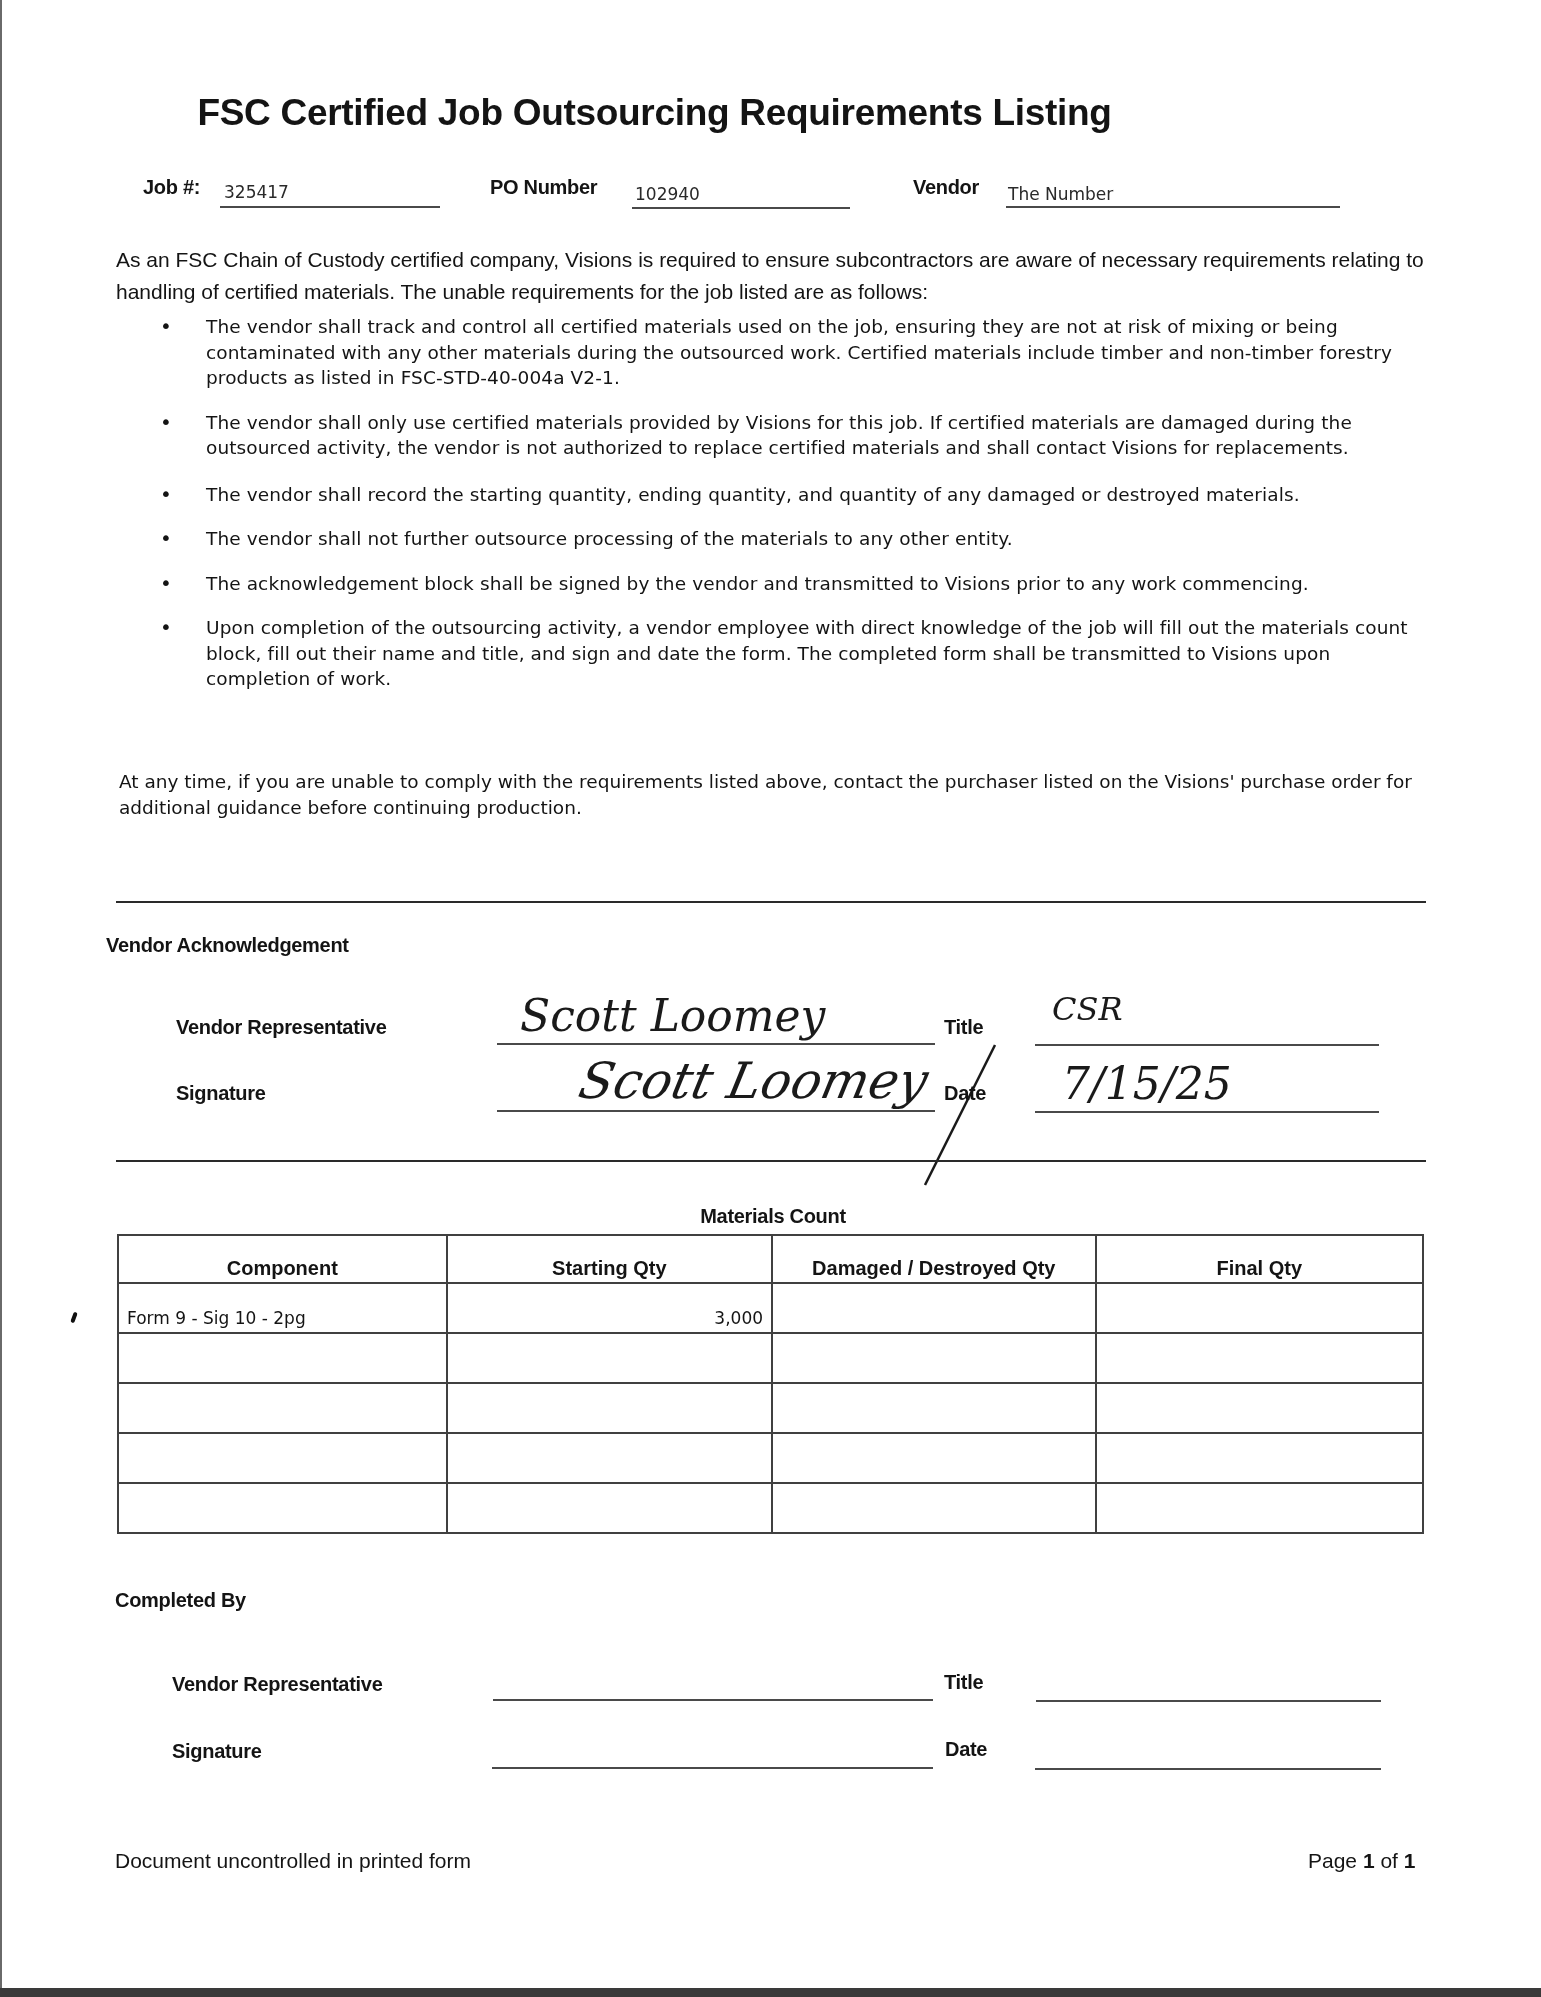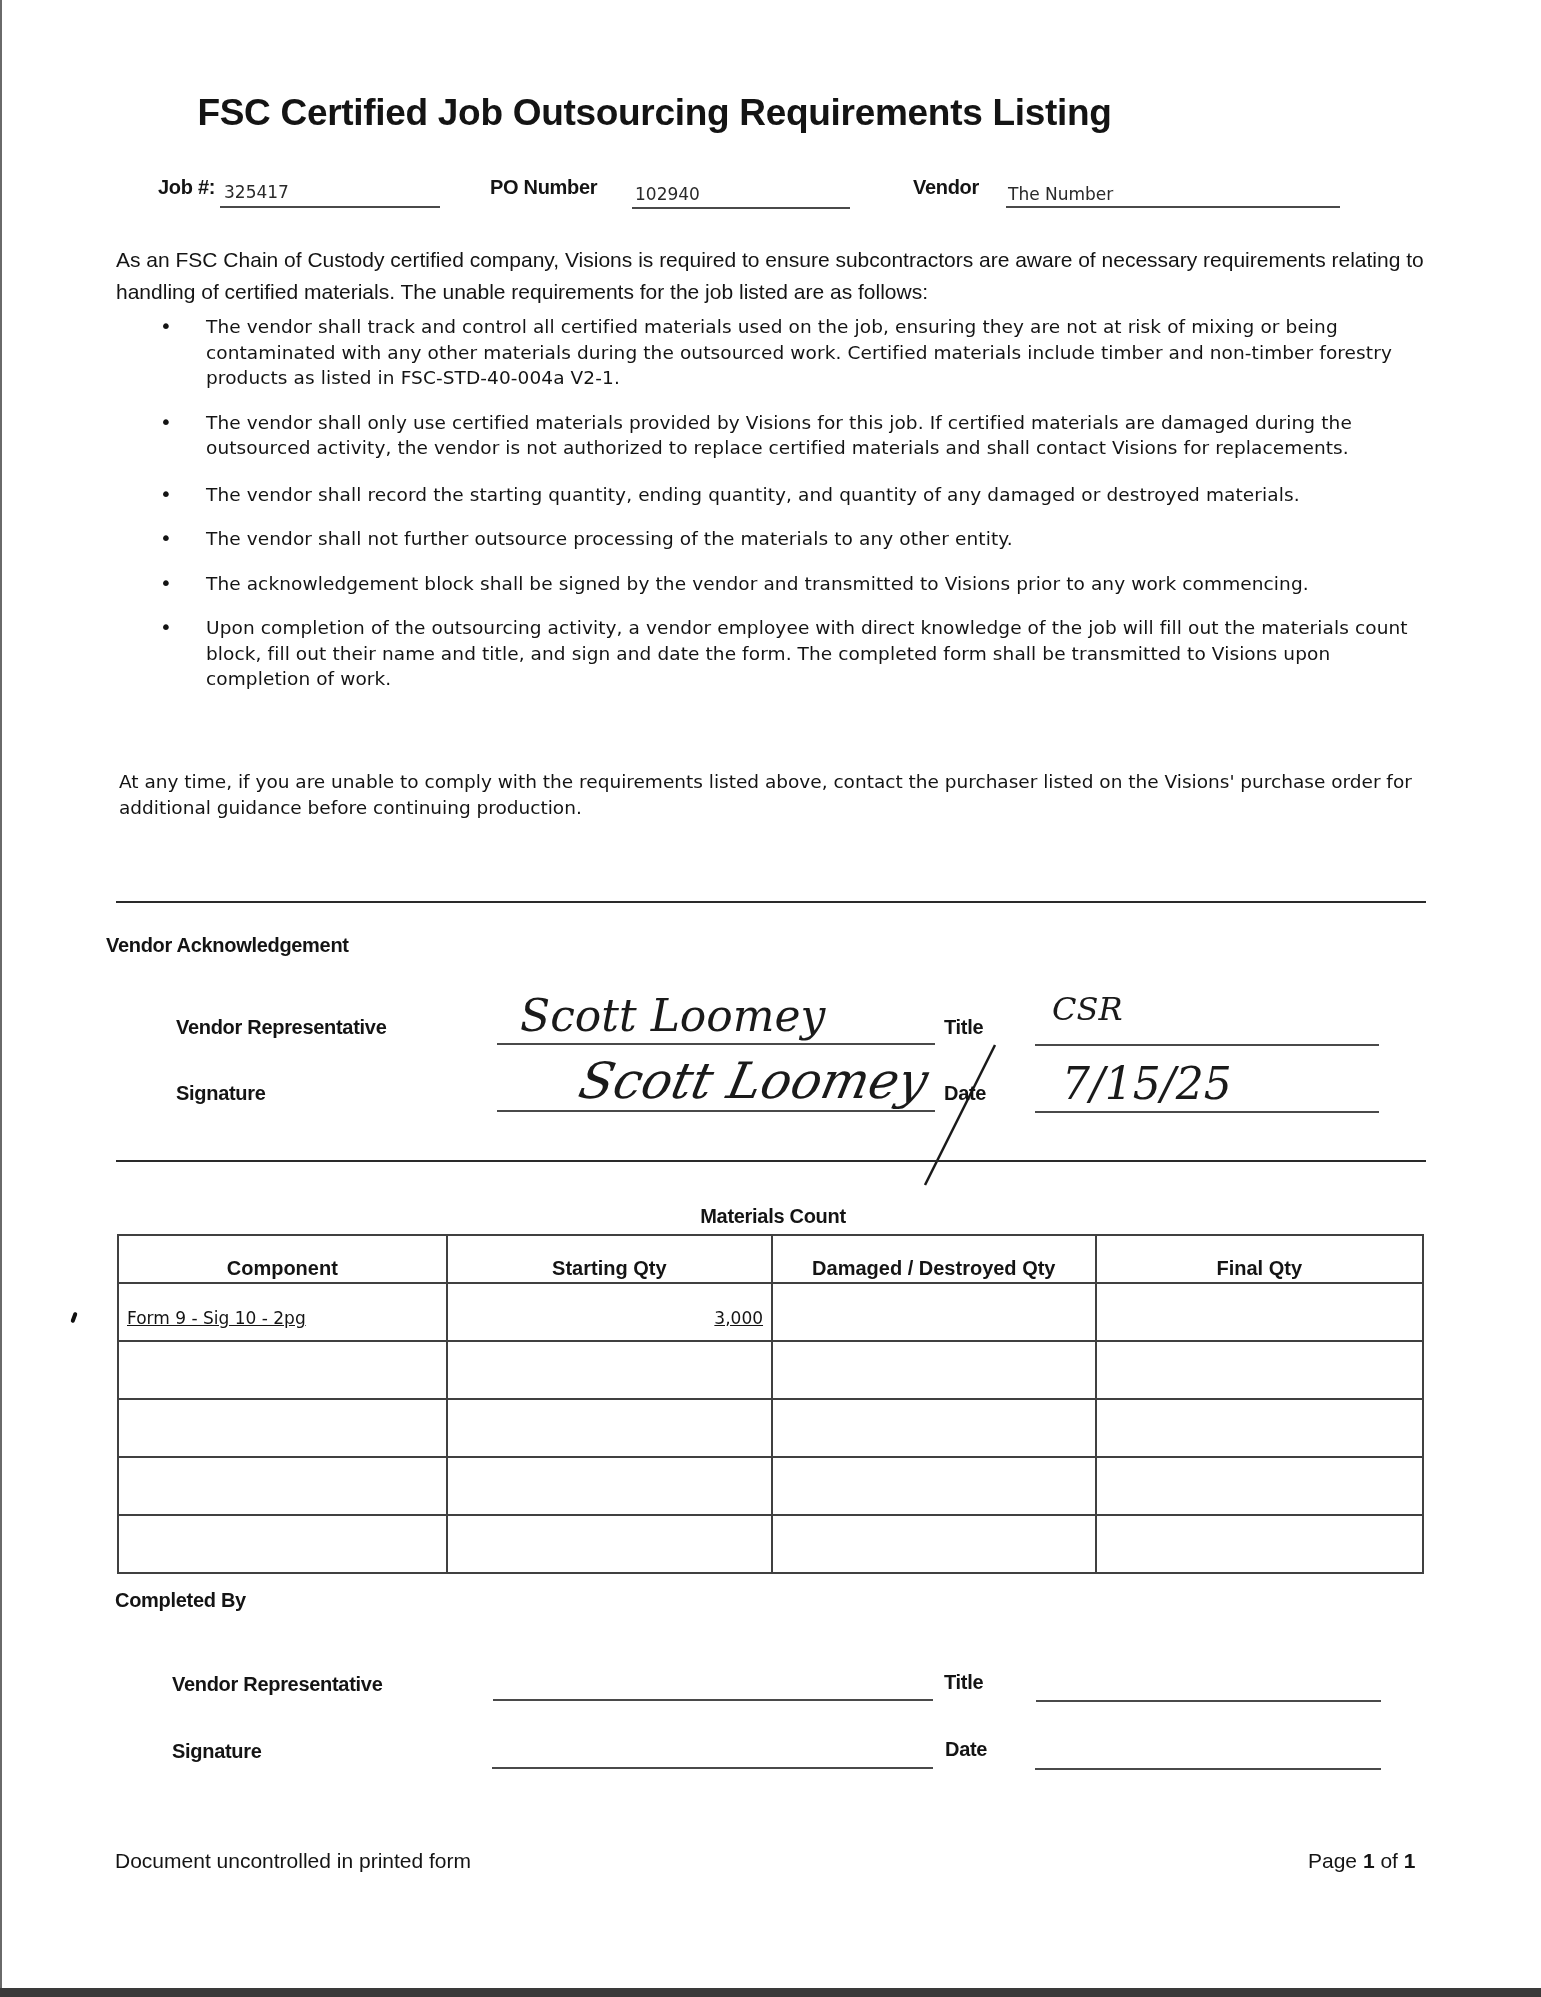--- a/index.html
+++ b/index.html
@@ -18,34 +18,34 @@
   .intro { left: 116px; top: 244px; width: 1320px; font-family: "Liberation Sans", sans-serif; font-size: 21px; line-height: 32px; white-space: normal; }
   .bullets { position: absolute; left: 150px; top: 314px; width: 1270px; margin: 0; padding: 0; list-style: none; }
   .bullets li { position: relative; padding-left: 56px; font-size: 18.5px; line-height: 25.5px; margin-bottom: 19px; letter-spacing: 0.1px; }
   .bullets li .dot { position: absolute; left: 10px; top: 0; font-size: 20px; }
   .closing { left: 119px; top: 769px; width: 1310px; font-size: 18.5px; line-height: 25.5px; white-space: normal; }
   .rule { position: absolute; height: 2px; background: #2a2a2a; }
   .hand { position: absolute; font-family: "DejaVu Serif", serif; font-style: italic; color: #1a1a1a; }
   table.mc { position: absolute; left: 117px; top: 1234px; width: 1307px; border-collapse: collapse; }
   table.mc td, table.mc th { border: 2px solid #404040; height: 44px; padding: 0 8px; }
   table.mc th { font-family: "Liberation Sans", sans-serif; font-weight: bold; font-size: 20px; text-align: center; vertical-align: bottom; padding-bottom: 2px; }
-  table.mc td { font-size: 17px; vertical-align: bottom; padding-bottom: 12px; text-decoration: underline; }
+  table.mc td { font-size: 17px; vertical-align: bottom; padding-bottom: 4px; }
   table.mc td.num { text-align: right; }
   .mc-title { left: 0; width: 1546px; top: 1205px; text-align: center; font-size: 20px; }
   .tick { position: absolute; left: 72px; top: 1312px; width: 4px; height: 11px; background: #111; transform: rotate(20deg); border-radius: 2px; }
   .footer { font-family: "Liberation Sans", sans-serif; font-size: 21px; }
 </style>
 </head>
 <body>
 
 <div class="page-edge-left"></div>
 
 <div class="abs title">FSC Certified Job Outsourcing Requirements Listing</div>
 
-<div class="abs label" style="left:158px; top:176px;">Job #:</div>
+<div class="abs label" style="left:143px; top:176px;">Job #:</div>
 <div class="abs fill-value" style="left:224px; top:182px;">325417</div>
 <div class="uline" style="left:220px; top:206px; width:220px;"></div>
 
 <div class="abs label" style="left:490px; top:176px;">PO Number</div>
 <div class="abs fill-value" style="left:635px; top:184px;">102940</div>
 <div class="uline" style="left:632px; top:207px; width:218px;"></div>
 
 <div class="abs label" style="left:913px; top:176px;">Vendor</div>
 <div class="abs fill-value" style="left:1008px; top:184px;">The Number</div>
 <div class="uline" style="left:1006px; top:206px; width:334px;"></div>

